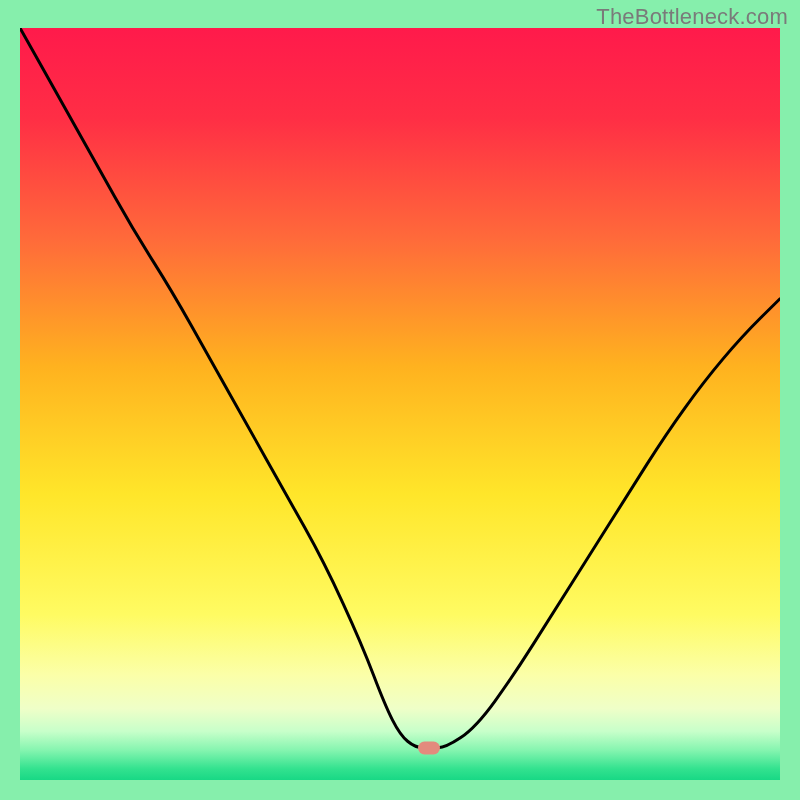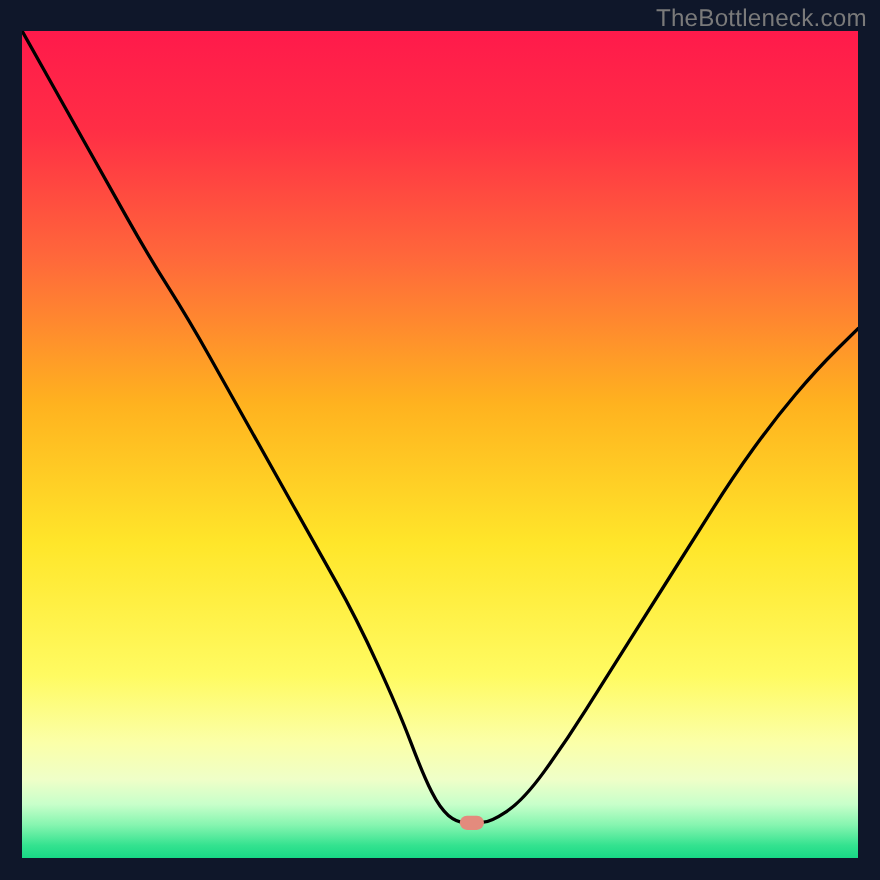--- a/index.html
+++ b/index.html
@@ -8,21 +8,21 @@
     width: 800px;
     height: 800px;
     background: #000;
     overflow: hidden;
     font-family: Arial, Helvetica, sans-serif;
   }
   .frame {
     position: relative;
     width: 800px;
     height: 800px;
-    background: #0f172a;
+    background: #86efac;
   }
   .watermark {
     position: absolute;
     top: 4px;
     right: 12px;
     color: #7a7a7a;
     font-size: 22px;
     font-weight: 500;
     letter-spacing: 0.2px;
     z-index: 10;

